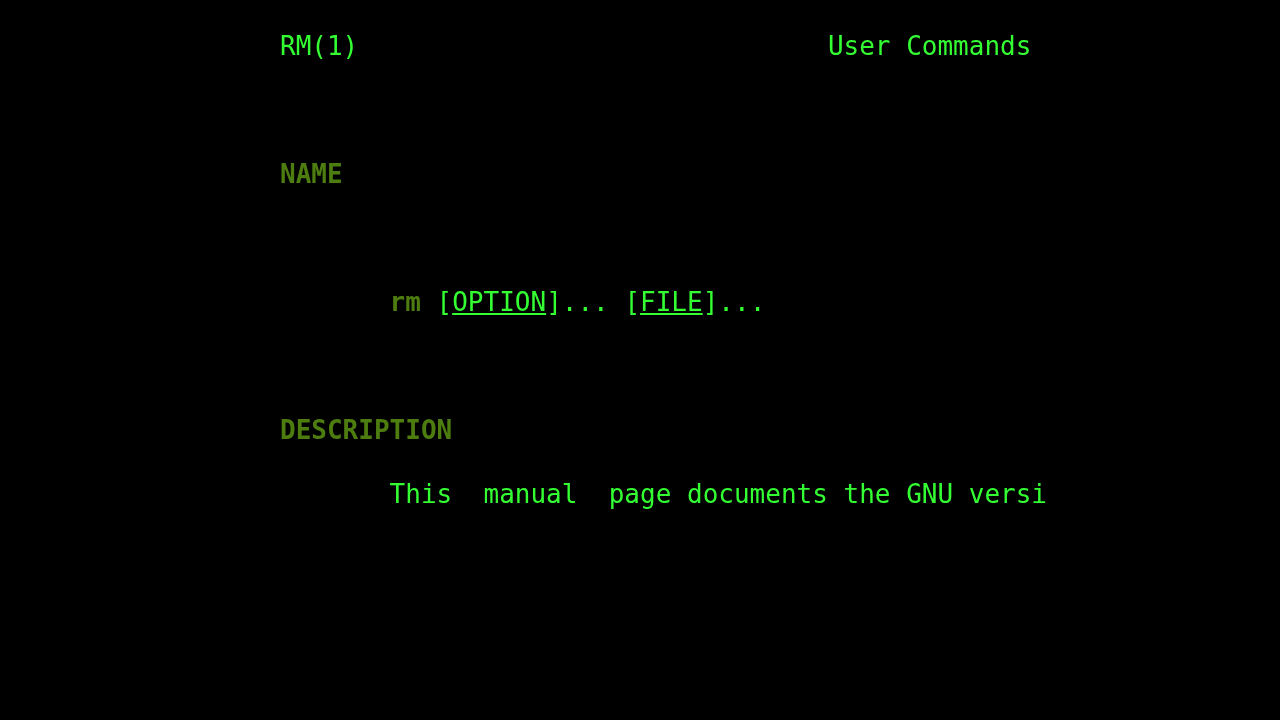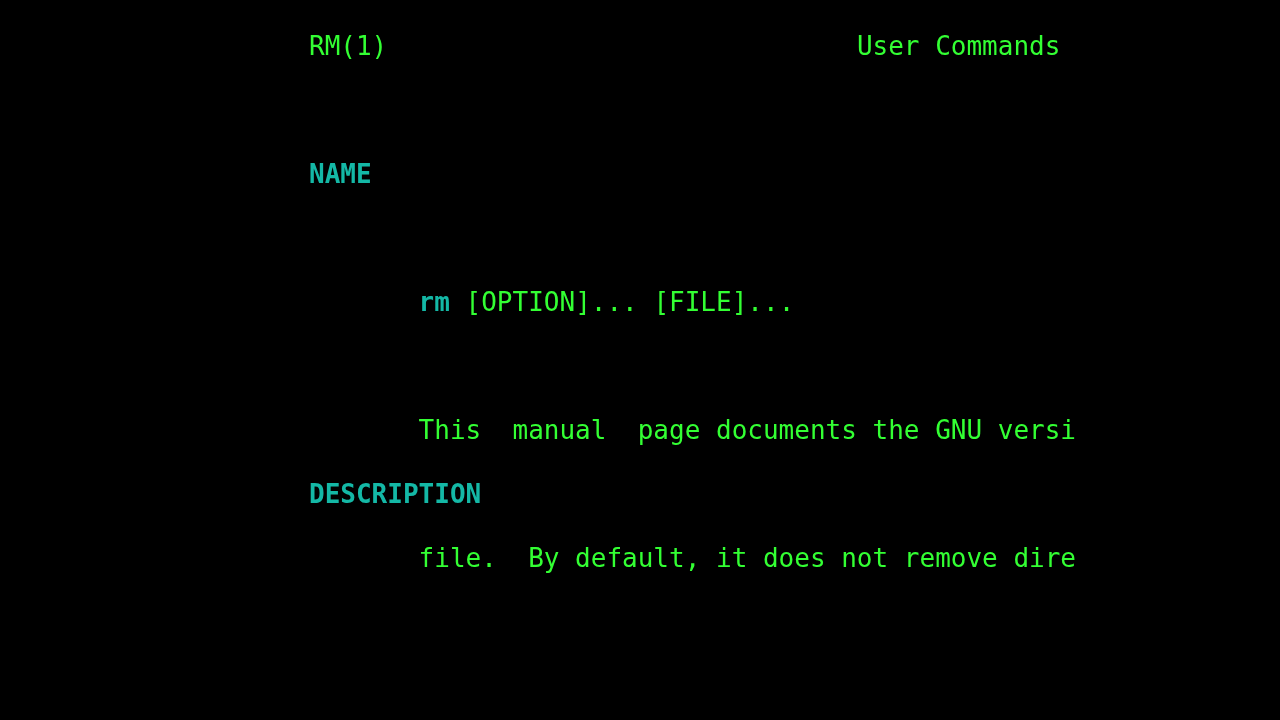--- a/index.html
+++ b/index.html
@@ -16,42 +16,41 @@
   }
   .page {
     position: absolute;
     left: 280px;
     top: 4px;
     width: 1000px;
     white-space: pre;  
   }
   .bold {
     font-weight: bold;
-    color: #14b8a6;
+    color: #4d7c0f;
   }
   .u {
+    text-decoration: underline;
   }
   .row {
     display: block;
     height: 32px;
-    margin-left: 29px;
   }
 </style>
 </head>
 <body>
 
 <pre class="page"><span class="row"><span>RM(1)</span>                              <span>User Commands</span></span>
 <span class="row"></span>
 <span class="row bold">NAME</span>
 <span class="row"></span>
 <span class="row">       <span class="bold">rm</span><span> [</span><span class="u">OPTION</span><span>]... [</span><span class="u">FILE</span><span>]...</span></span>
 <span class="row"></span>
+<span class="row bold">DESCRIPTION</span>
 <span class="row">       This  manual  page documents the GNU versi</span>
-<span class="row bold">DESCRIPTION</span>
-<span class="row">       file.  By default, it does not remove dire</span>
 
 
 
 
 
 
 
 
 
 

